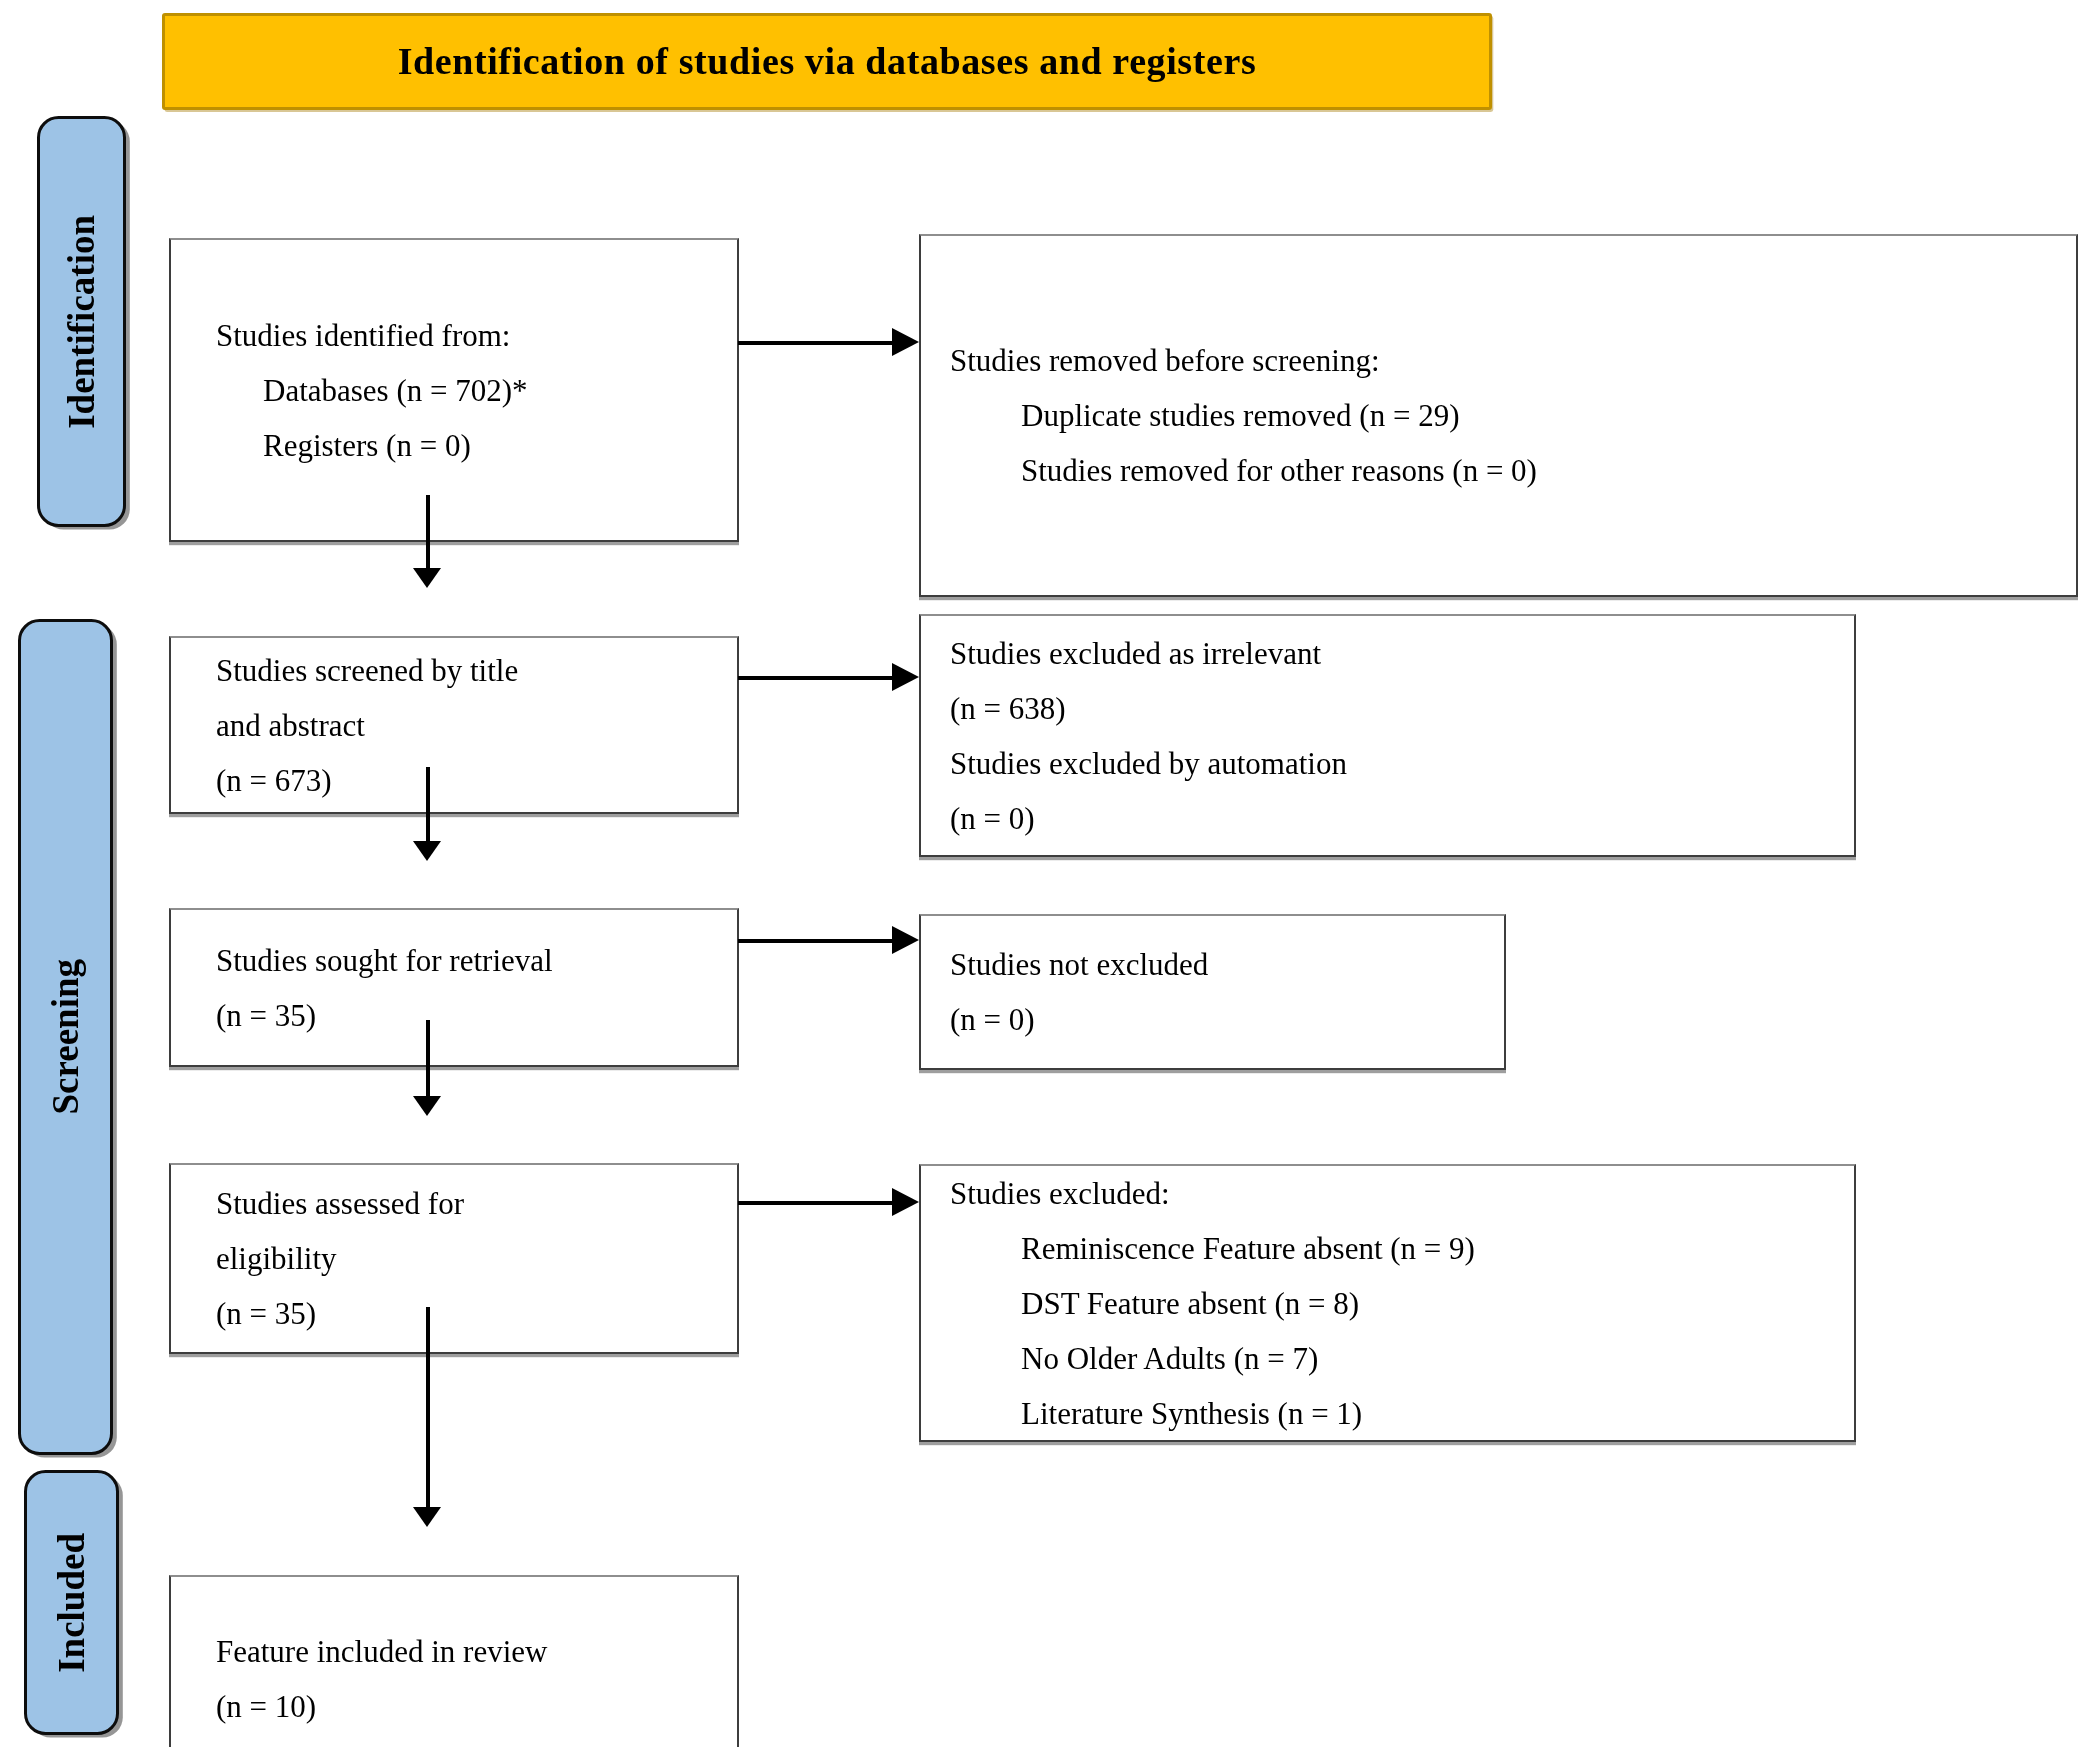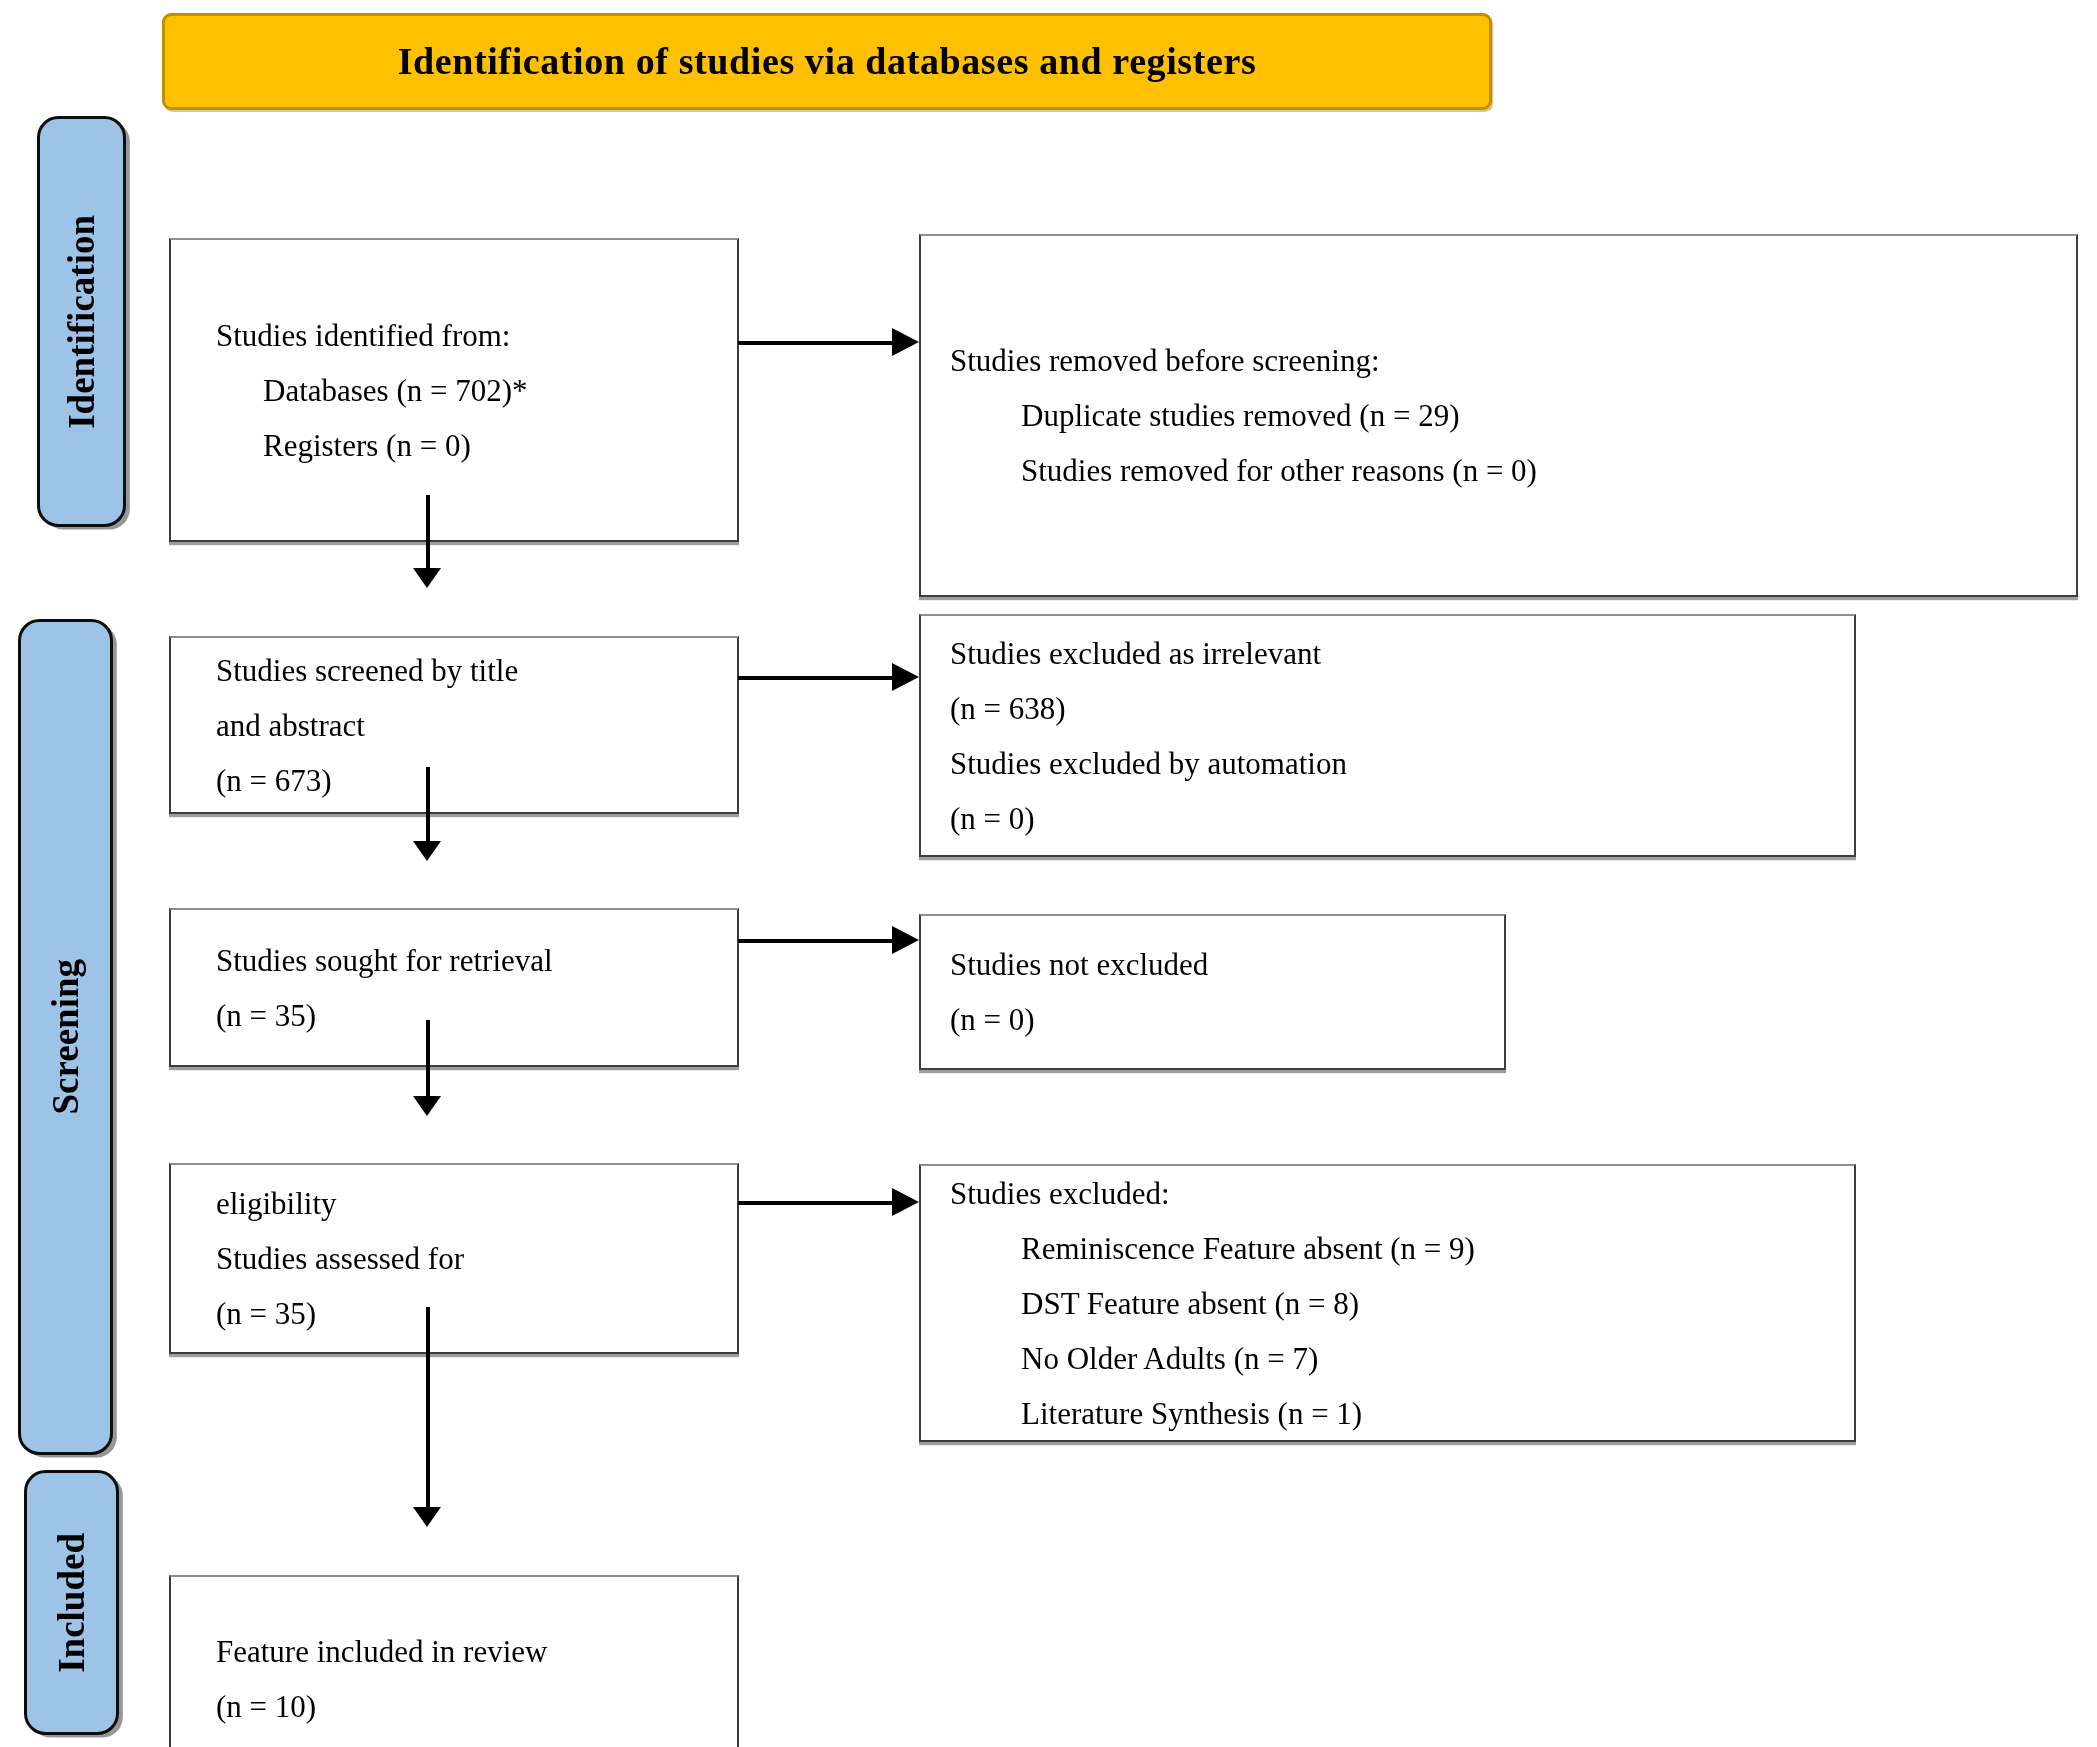--- a/index.html
+++ b/index.html
@@ -7,21 +7,21 @@
     --box-border:#3D3D3D; --box-shadow:#9E9E9E; --arrow:#000000; --page-bg:#FFFFFF; --text:#000000;
   }
   html,body{margin:0;padding:0;background:var(--page-bg);}
   .canvas{
     position:relative;width:2097px;height:1747px;background:var(--page-bg);
     font-family:"Liberation Serif","DejaVu Serif",serif;color:var(--text);overflow:hidden;
   }
   
   .banner{
     position:absolute;left:162px;top:12.7px;width:1330px;height:97px;
-    background:var(--banner-bg);border:3.2px solid var(--banner-border);border-radius:9px;
+    background:var(--banner-bg);border:3.2px solid var(--banner-border);border-radius:3px;
     display:flex;align-items:center;justify-content:center;box-sizing:border-box;
     box-shadow:1.9px 2.5px 0 -0.6px rgba(170,130,20,0.45);
   }
   .banner span{font-weight:bold;font-size:38px;letter-spacing:0.6px;}
   
   .stage{
     position:absolute;background:var(--stage-bg);border:3.8px solid var(--stage-border);
     border-radius:21.6px;box-sizing:border-box;display:flex;align-items:center;justify-content:center;
     box-shadow:5.1px 3.8px 0 -1.3px #969696;
   }
@@ -122,22 +122,22 @@
     <div class="bline">Studies sought for retrieval</div>
     <div class="bline">(n = 35)</div>
   </div>
 
   <div class="box rcol" id="box-not-retrieved">
     <div class="bline">Studies not excluded</div>
     <div class="bline">(n = 0)</div>
   </div>
 
   <div class="box" id="box-assessed">
+    <div class="bline">Studies assessed for</div>
     <div class="bline">eligibility</div>
-    <div class="bline">Studies assessed for</div>
     <div class="bline">(n = 35)</div>
   </div>
 
   <div class="box rcol" id="box-excl-elig">
     <div class="bline">Studies excluded:</div>
     <div class="bline indent">Reminiscence Feature absent (n = 9)</div>
     <div class="bline indent">DST Feature absent (n = 8)</div>
     <div class="bline indent">No Older Adults (n = 7)</div>
     <div class="bline indent">Literature Synthesis (n = 1)</div>
   </div>

